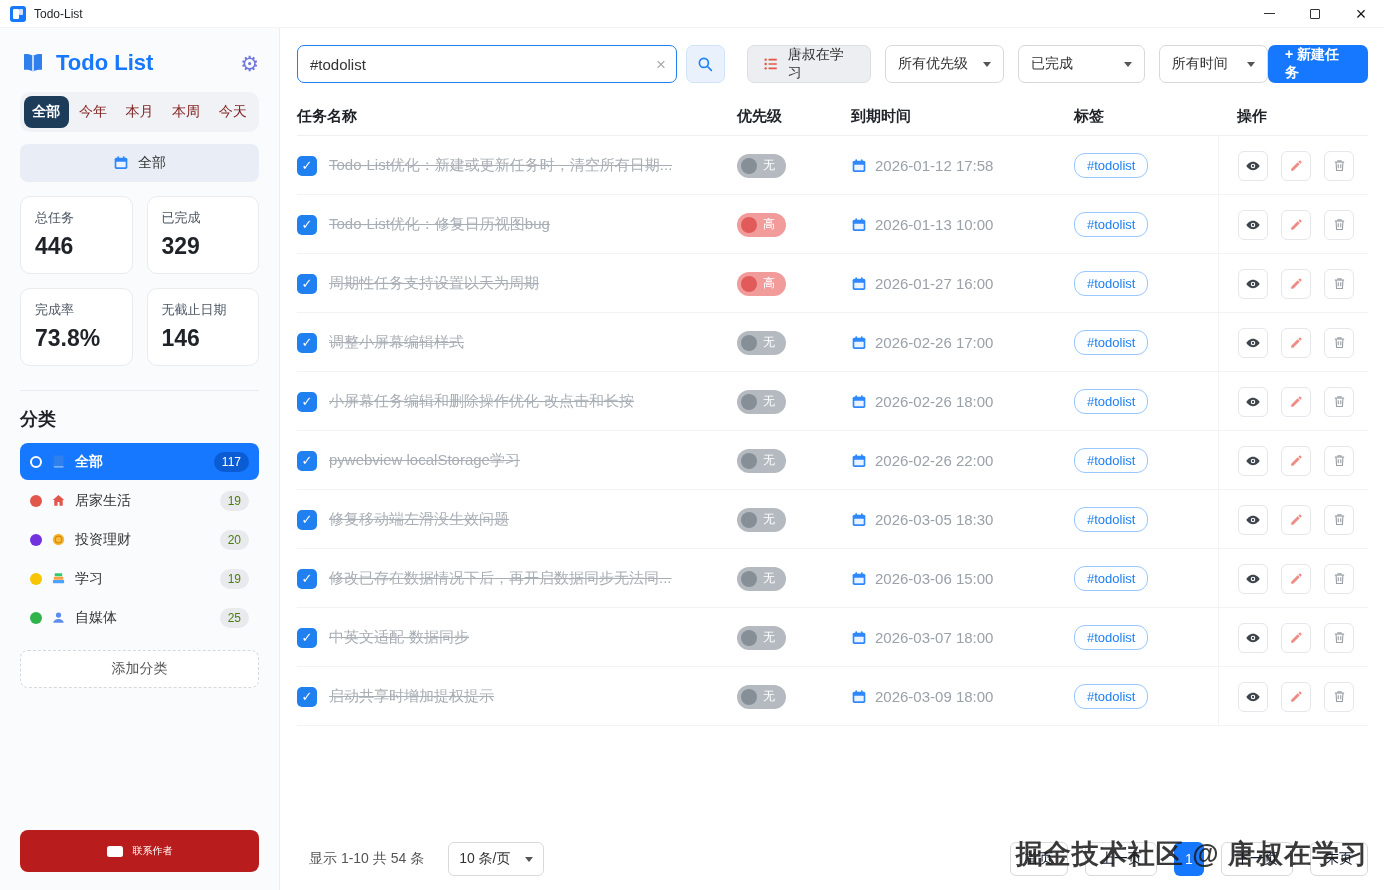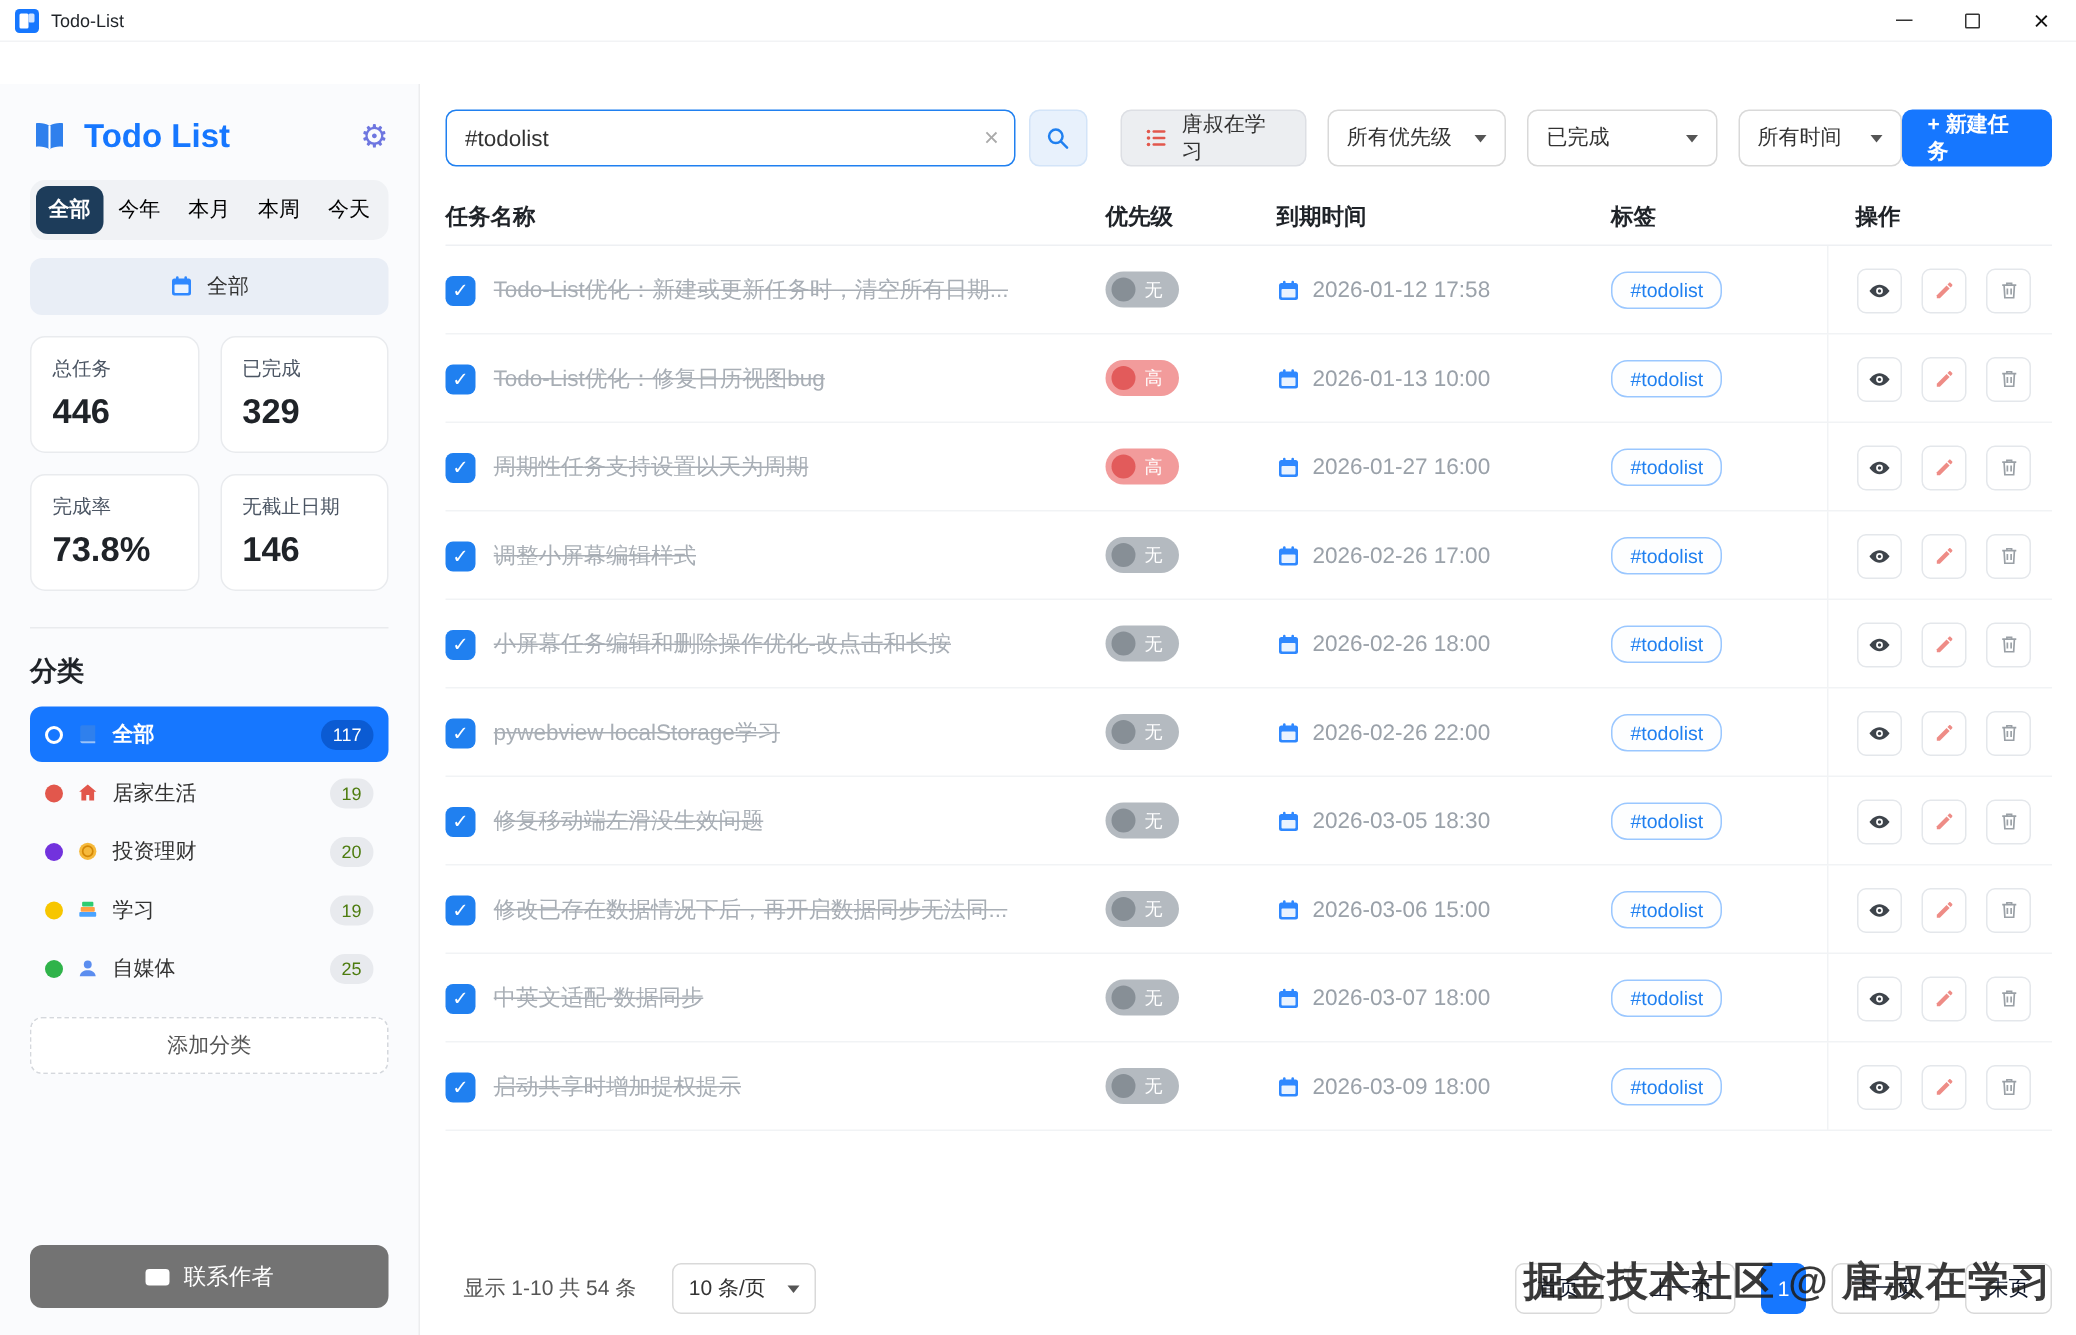--- a/index.html
+++ b/index.html
@@ -1,18 +1,18 @@
 <!DOCTYPE html>
 <html><head>
 <meta charset="utf-8">
 <style>
   * { margin:0; padding:0; box-sizing:border-box; }
   html,body { width:1384px; height:890px; }
   body { font-family:"Liberation Sans","DejaVu Sans",sans-serif; background:#fff; overflow:hidden; color:#222; }
-  .window { width:100%; height:100%; display:flex; flex-direction:column;gap:28px; }
+  .window { width:100%; height:100%; display:flex; flex-direction:column; }
 
   
   .titlebar { height:28px; flex:0 0 auto; display:flex; align-items:center; padding-left:10px; background:#fff; border-bottom:1px solid #f2f3f5; }
   .titlebar-icon { width:16px; height:16px; border-radius:3px; background:#1677ff; margin-right:8px; position:relative; }
   .titlebar-icon::before { content:""; position:absolute; left:3px; top:3px; width:6px; height:10px; background:#fff; border-radius:1px; }
   .titlebar-icon::after { content:""; position:absolute; right:3px; top:3px; width:4px; height:6px; background:#cfe3ff; border-radius:1px; }
   .titlebar-title { font-size:12px; color:#1f2328; }
   .titlebar-controls { margin-left:auto; display:flex; height:100%; }
   .tb-btn { width:46px; display:flex; align-items:center; justify-content:center; cursor:default; }
   .min-glyph { width:11px; height:1.5px; background:#333; }
@@ -22,21 +22,21 @@
   .app { flex:1; display:flex; min-height:0; }
 
   
   .sidebar { width:280px; flex:0 0 280px; background:#fafbfd; border-right:1px solid #ecedef; display:flex; flex-direction:column; padding:0 20px; }
   .logo-row { display:flex; align-items:center; margin-top:22px;text-align:right; }
   .logo-icon { width:26px; height:24px; margin-right:10px; display:flex; }
   .app-title { color:#1677ff; font-size:22px; font-weight:bold; }
   .gear-icon { margin-left:auto; font-size:21px; color:#6e76e0; line-height:1; }
 
   .filter-tabs { margin-top:16px; background:#f0f2f5; border-radius:10px; padding:4px; display:flex; gap:2px; }
-  .ftab { flex:1; text-align:center; font-size:14px; color:#000000; padding:7px 2px; border-radius:8px; white-space:nowrap; cursor:default; }
+  .ftab { flex:1; text-align:center; font-size:14px; color:#7f1d1d; padding:7px 2px; border-radius:8px; white-space:nowrap; cursor:default; }
   .ftab[data-active="true"] { background:#1d3c5a; color:#fff; font-weight:bold; }
 
   .date-filter { margin-top:12px; height:38px; background:#e9eef6; border-radius:8px; display:flex; align-items:center; justify-content:center; gap:9px; font-size:14px; color:#333; }
 
   .stats { margin-top:14px; display:grid; grid-template-columns:1fr 1fr; gap:14px; }
   .stat-card { background:#fff; border:1px solid #e9ebee; border-radius:10px; padding:12px 14px; height:78px; }
   .stat-label { font-size:13px; color:#4b5563; }
   .stat-value { margin-top:6px; font-size:23px; font-weight:bold; color:#1f2328; }
 
   .sidebar-divider { height:1px; background:#e9ebee; margin:24px 0 16px; }
@@ -47,21 +47,21 @@
   .cat-dot { width:12px; height:12px; border-radius:50%; flex:0 0 auto; }
   .cat-item[data-active="true"] .cat-dot { background:transparent !important; border:2px solid #fff; }
   .cat-icon { width:15px; height:15px; display:flex; flex:0 0 auto; }
   .cat-name { font-size:14px; color:#333; }
   .cat-item[data-active="true"] .cat-name { color:#fff; font-weight:bold; }
   .cat-count { margin-left:auto; font-size:12px; background:#e8eaee; color:#4d7c0f; border-radius:10px; padding:3px 8px; min-width:26px; text-align:center; }
   .cat-item[data-active="true"] .cat-count { background:#0b5bd3; color:#fff; }
 
   .add-category { margin-top:12px; height:38px; border:1px dashed #d5d8dd; border-radius:8px; background:#fff; display:flex; align-items:center; justify-content:center; font-size:14px; color:#555; }
 
-  .contact-btn { margin-top:auto; margin-bottom:18px; height:42px; background:#737373; border-radius:8px; display:flex; align-items:center; justify-content:center; gap:10px; color:#fff; font-size:15px; }
+  .contact-btn { margin-top:auto; margin-bottom:18px; height:42px; background:#b91c1c; border-radius:8px; display:flex; align-items:center; justify-content:center; gap:10px; color:#fff; font-size:10px; }
   .contact-icon { width:16px; height:11px; background:#fff; border-radius:2.5px; }
 
   
   .main { flex:1; display:flex; flex-direction:column; padding:17px 16px 14px 17px; min-width:0; }
 
   .toolbar { display:flex; align-items:center; flex:0 0 auto; }
   .search-box { position:relative; width:380px; height:38px; flex:0 0 auto; }
   .search-input { width:100%; height:100%; border:1.5px solid #2080f0; border-radius:7px; padding:0 32px 0 12px; font-size:15px; color:#333; outline:none; font-family:inherit; background:#fff; }
   .clear-icon { position:absolute; right:11px; top:50%; transform:translateY(-50%); color:#aaa; font-size:17px; line-height:1; }
   .search-btn { width:40px; height:38px; margin-left:9px; background:#e8f1fc; border:1px solid #d3e4f8; border-radius:7px; display:flex; align-items:center; justify-content:center; }

